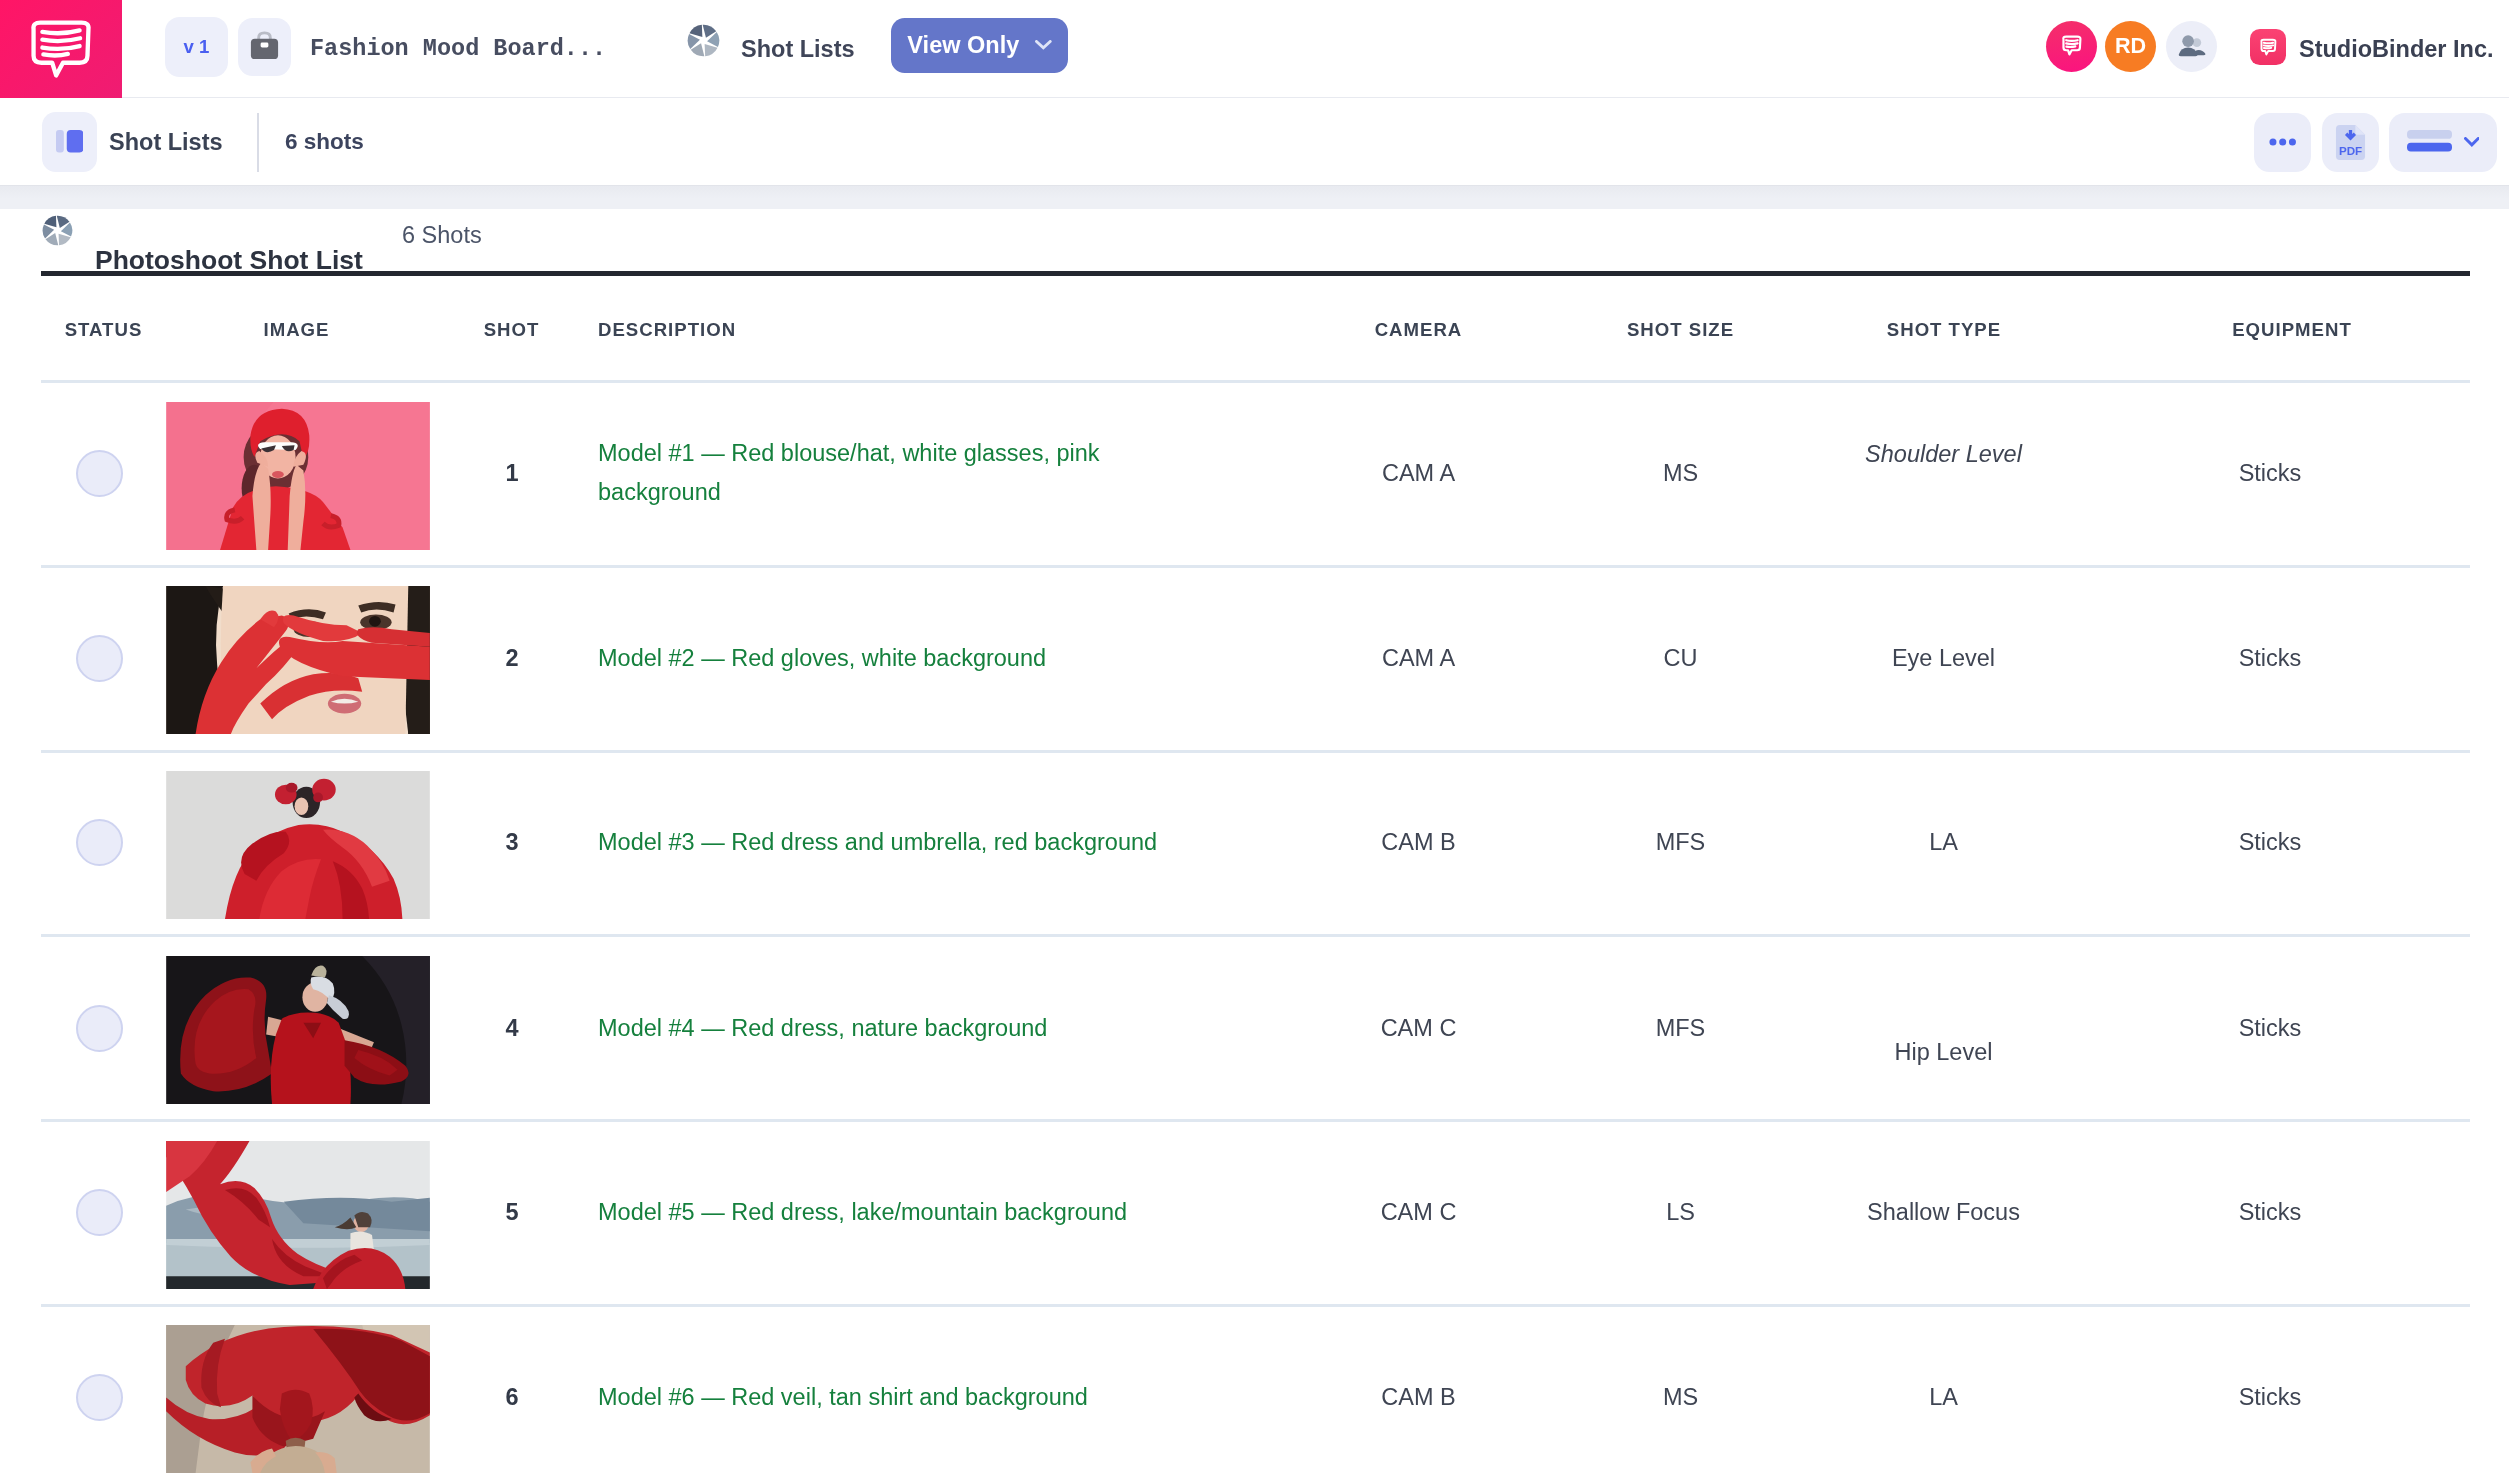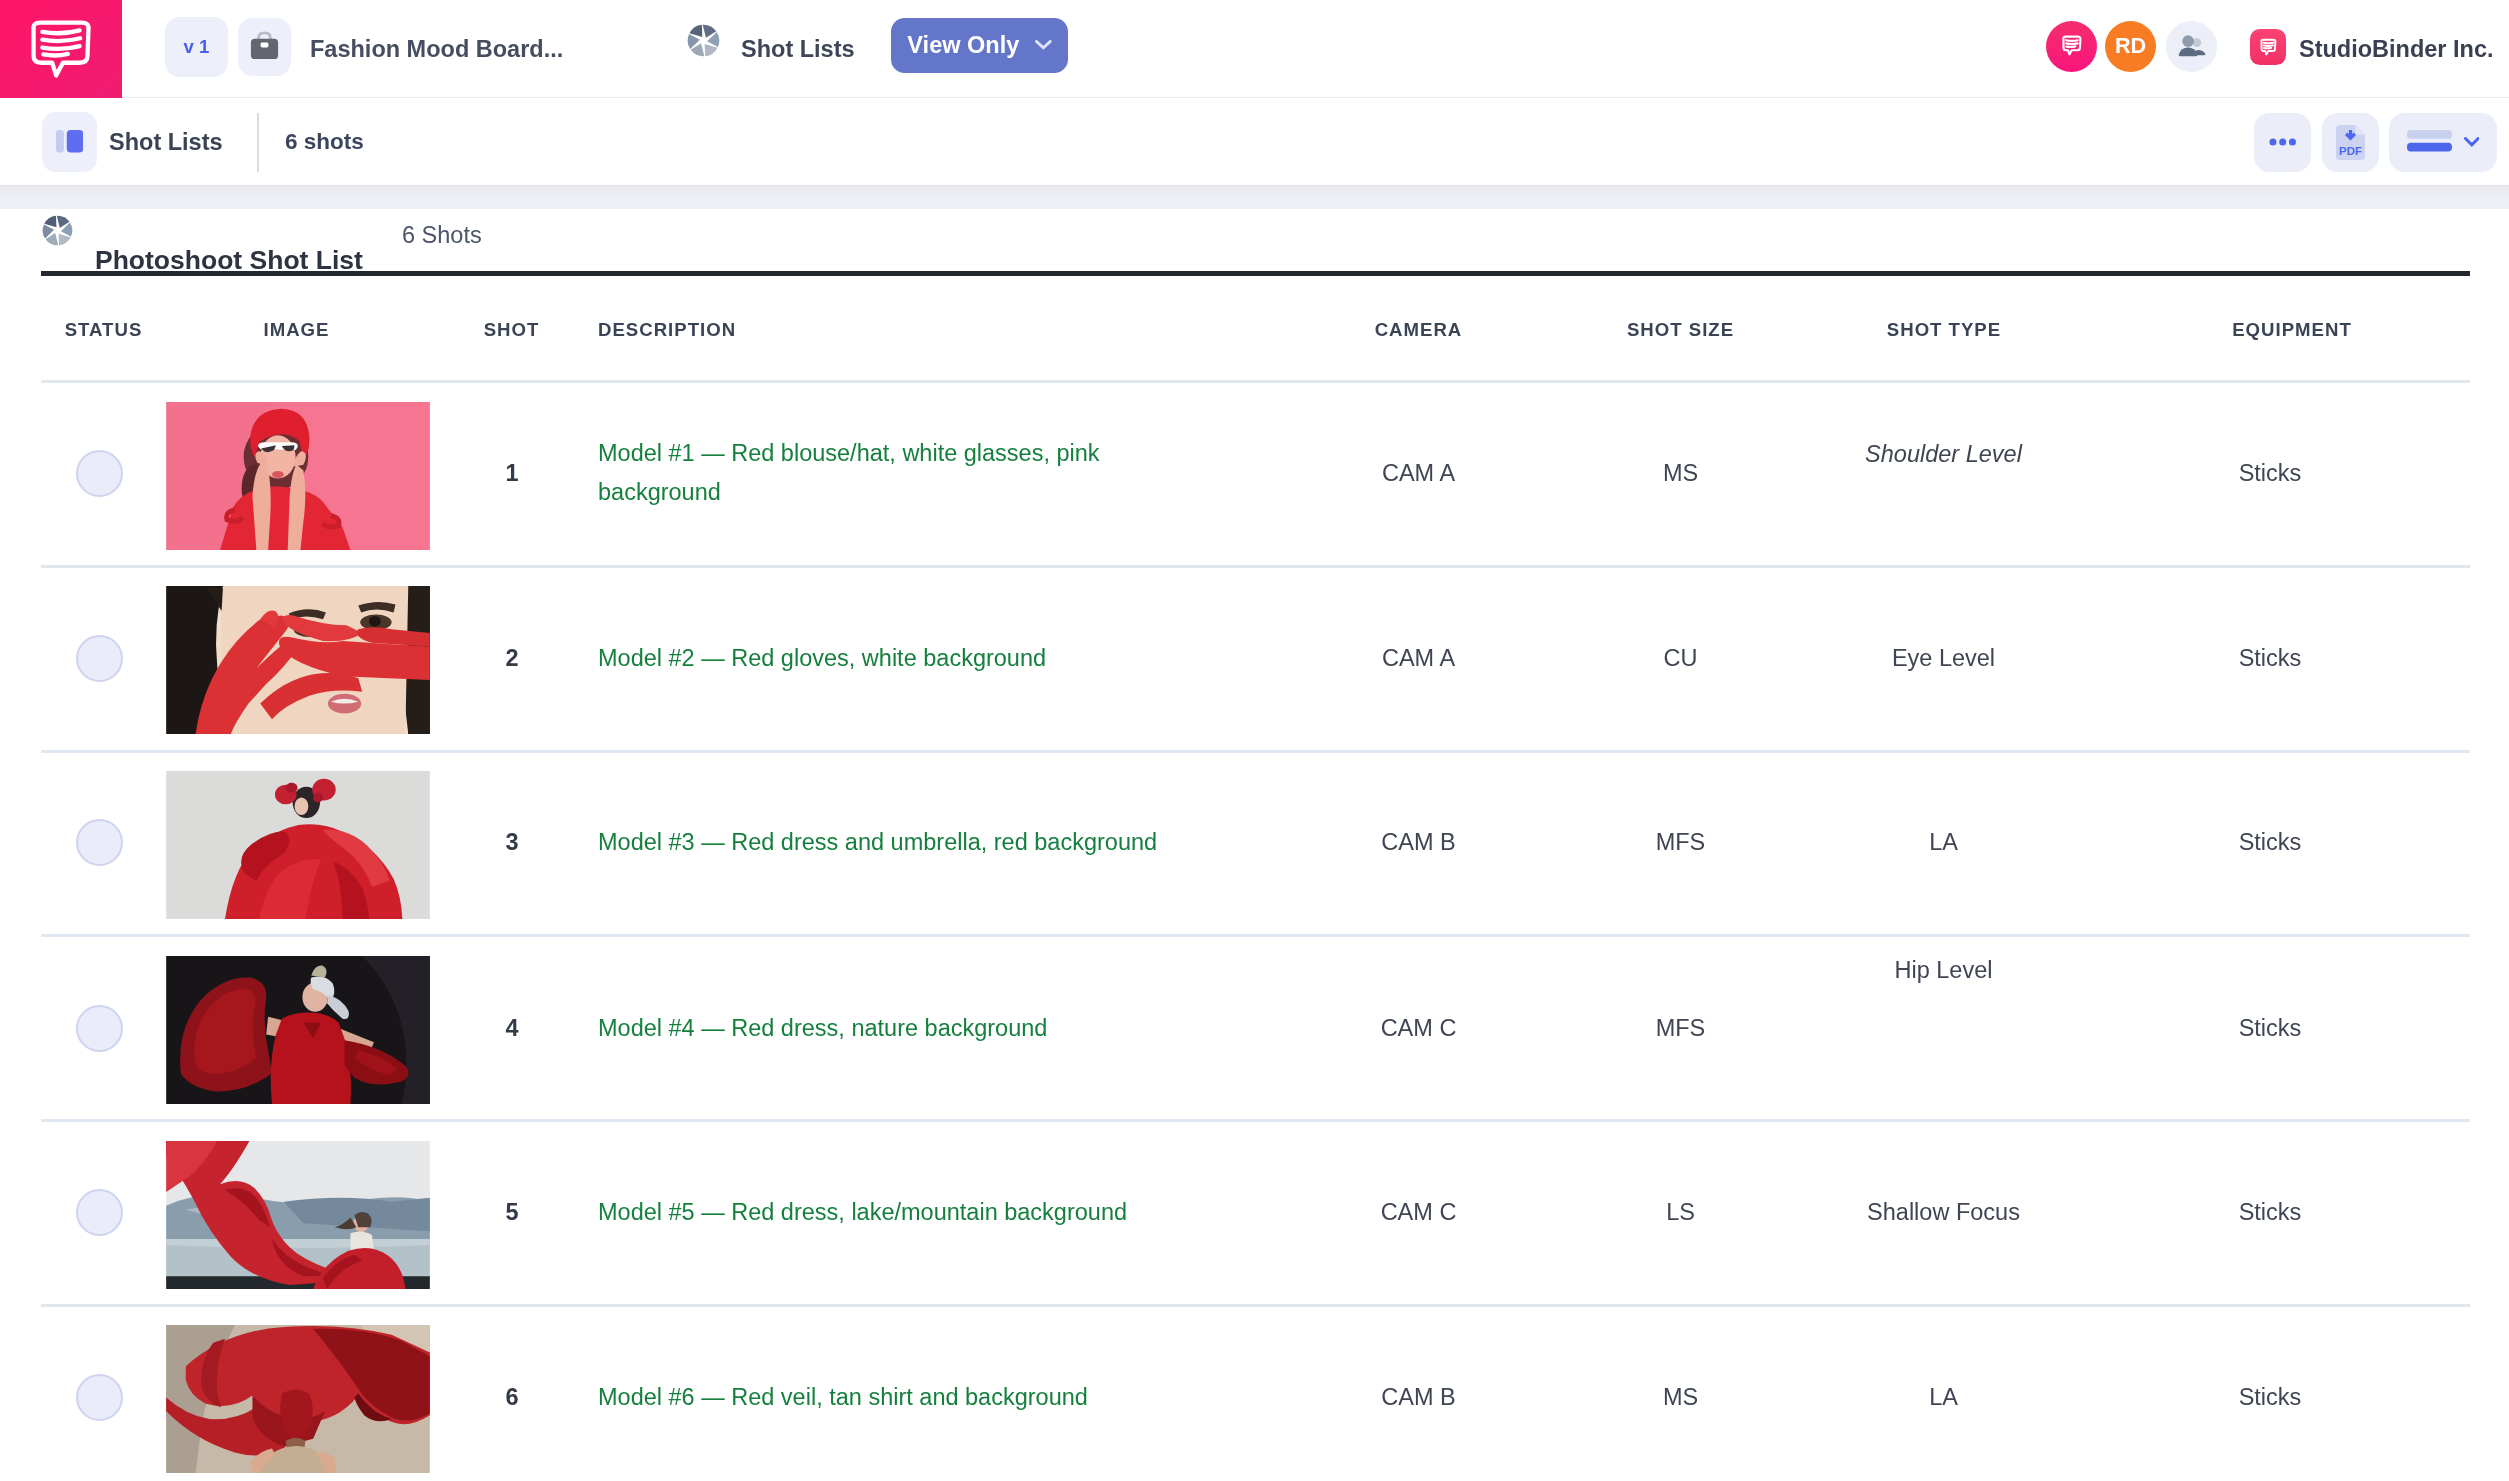--- a/index.html
+++ b/index.html
@@ -9,21 +9,21 @@
   
   .topbar{position:absolute;left:0;top:0;width:2509px;height:98px;background:#fff;
           border-bottom:1px solid #e8eaf0;box-sizing:border-box;}
   .logo{position:absolute;left:0;top:0;width:122px;height:98px;
         background:linear-gradient(135deg,#ff1566 0%,#ef1c72 100%);}
   .chip{position:absolute;background:#edeffa;border-radius:14.7px;display:flex;
         align-items:center;justify-content:center;}
   .v1{left:165px;top:16.7px;width:63px;height:60px;color:#4a5ff0;font-size:18.6px;font-weight:700;}
   .case{left:238px;top:17.6px;width:53px;height:58px;}
   .projname{position:absolute;left:310px;top:0;height:70px;line-height:98px;
-            font-size:23.5px;font-weight:700;color:#474d60;}
+            font-size:23.5px;font-weight:700;color:#474d60;font-family:Liberation Mono, monospace;}
   .sl1{position:absolute;left:741px;top:0;height:98px;line-height:98px;
        font-size:23.5px;font-weight:700;color:#3f4558;}
   .viewonly{position:absolute;left:891px;top:17.6px;width:177px;height:55px;border-radius:13.7px;
             background:#6476c9;color:#fff;font-size:23.5px;font-weight:700;
             display:flex;align-items:center;justify-content:center;gap:15.7px;}
   .av{position:absolute;top:20.6px;width:51px;height:51px;border-radius:50%;
       display:flex;align-items:center;justify-content:center;}
   .av1{left:2046px;background:linear-gradient(170deg,#f43069,#fb1280);}
   .av2{left:2105px;background:#f77c23;color:#fff;font-size:21.6px;font-weight:700;}
   .av3{left:2166px;background:#ecEEf8;}
@@ -316,21 +316,21 @@
       <ellipse cx="152" cy="42" rx="13" ry="15" fill="#e0b4a2"></ellipse>
       <path d="M148 22 Q162 18 170 28 Q174 38 168 46 Q160 36 150 34 Q146 28 148 22 Z" fill="#d9dde3"></path>
       <path d="M166 40 Q180 44 186 56 Q188 66 180 64 Q170 56 164 48 Z" fill="#c8cdd6"></path>
       <path d="M148 20 Q152 8 160 10 Q166 14 162 22 Z" fill="#b9b29b"></path>
     </svg>
   </div>
   <div class="shotno" style="top:1009px;">4</div>
   <div class="desc" style="top:1009px;">Model #4 — Red dress, nature background</div>
   <div class="val vcam" style="top:1009px;">CAM C</div>
   <div class="val vsize" style="top:1009px;">MFS</div>
-  <div class="val vtype" style="top:951px;">Hip Level</div>
+  <div class="val vtype" style="top:1033px;">Hip Level</div>
   <div class="val vequip" style="top:1009px;">Sticks</div>
 
   <div class="circ" style="top:1189px;"></div>
   <div class="shotimg" style="top:1141px;">
     <svg width="264" height="148" viewBox="0 0 269 151">
       <rect width="269" height="151" fill="#e5e7e8"></rect>
       <path d="M0 66 Q40 48 90 58 Q150 70 200 60 Q240 54 269 62 L269 104 L0 104 Z" fill="#8a9dac"></path>
       <path d="M120 62 Q180 54 230 62 L269 58 L269 92 L140 84 Z" fill="#74899b"></path>
       <path d="M20 70 Q60 62 100 70 L60 78 Q36 76 20 70 Z" fill="#a9b8c2"></path>
       <rect x="0" y="100" width="269" height="40" fill="#b3c2c9"></rect>

